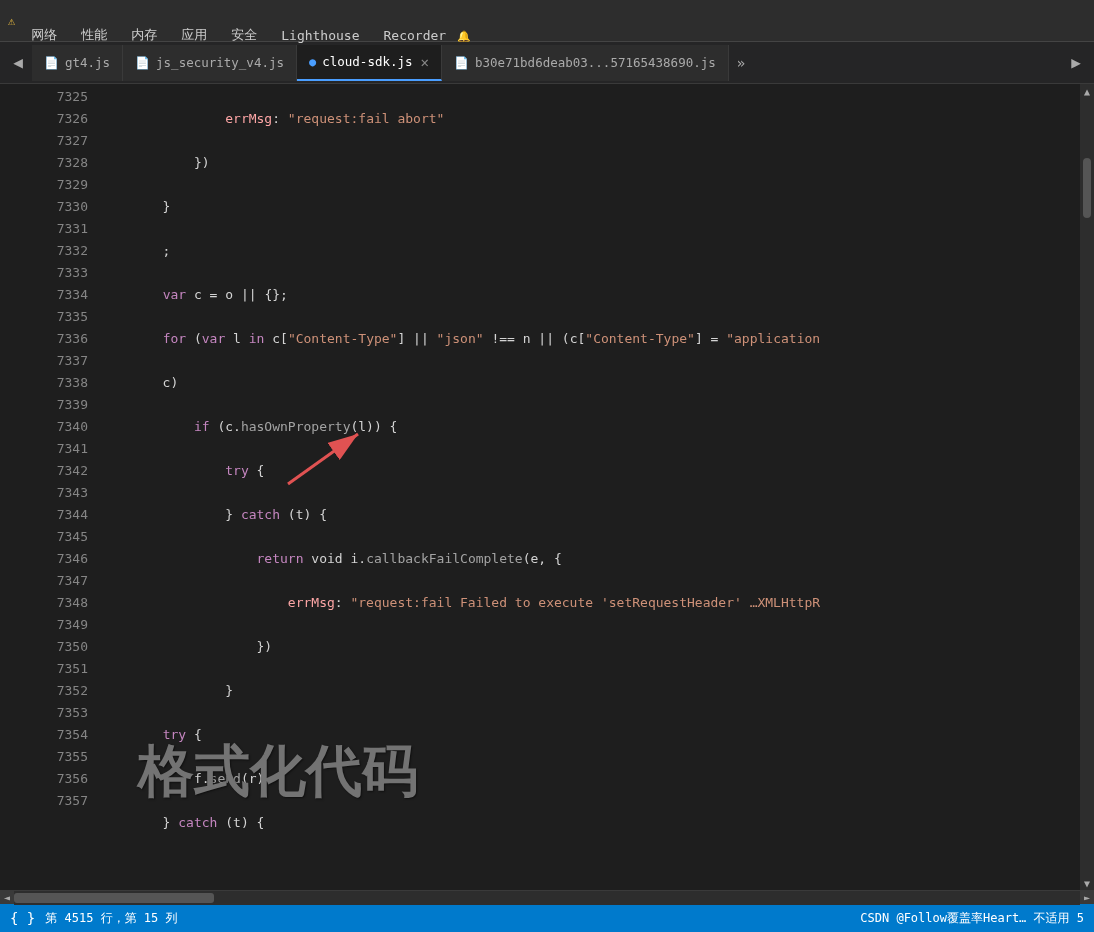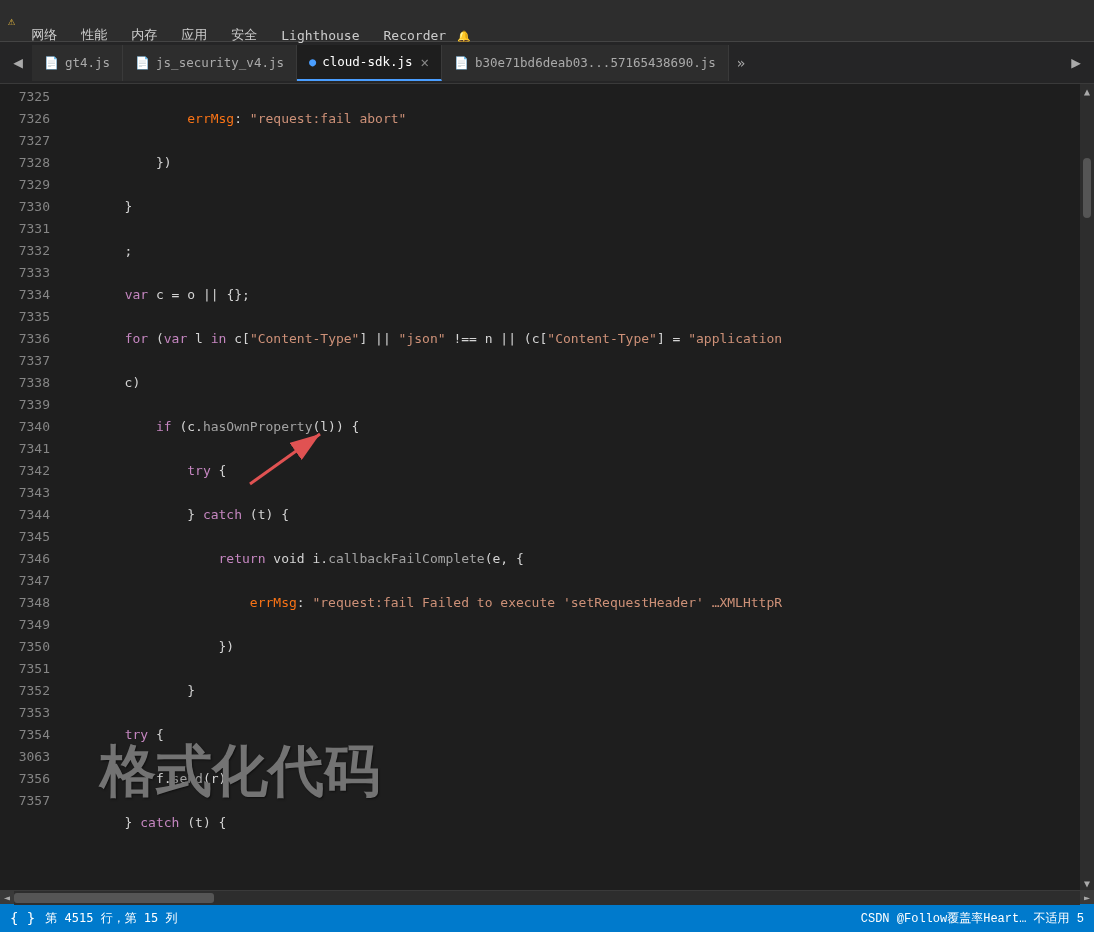--- a/index.html
+++ b/index.html
@@ -105,20 +105,21 @@
       cursor: pointer;
     }
 
     
     .code-area {
       display: flex;
       flex: 1;
       overflow: hidden;
       position: relative;
       background: #1e1e1e;
+      margin-left: 38px;
     }
 
     .line-numbers {
       background: #1e1e1e;
       color: #858585;
       padding: 0 8px 0 12px;
       text-align: right;
       user-select: none;
       font-size: 13px;
       line-height: 22px;
@@ -223,21 +224,20 @@
     }
     .statusbar-left {
       display: flex;
       align-items: center;
       gap: 10px;
     }
     .statusbar-right {
       display: flex;
       align-items: center;
       gap: 10px;
-      font-family: Liberation Mono, monospace;
     }
     .statusbar-icon {
       font-size: 14px;
     }
 
     
     .annotation-container {
       position: absolute;
       bottom: 14px;
       left: 40px;
@@ -248,21 +248,21 @@
       font-size: 56px;
       font-weight: bold;
       color: #737373;
       font-family: 'SimHei', 'Microsoft YaHei', sans-serif;
       text-shadow: 1px 1px 2px rgba(0,0,0,0.5);
     }
 
     
     .kw { color: #c586c0; text-align: center; }        
     .str { color: #ce9178; }        
-    .prop { color: #f97316; }       
+    .prop { color: #fca5a5; }       
     .fn { color: #a3a3a3; }         
     .plain { color: #d4d4d4; }
 
     
     .red-arrow-svg {
       position: absolute;
       pointer-events: none;
       z-index: 20;
     }
   </style>
@@ -335,21 +335,21 @@
       <div>7345</div>
       <div>7346</div>
       <div>7347</div>
       <div>7348</div>
       <div>7349</div>
       <div>7350</div>
       <div>7351</div>
       <div>7352</div>
       <div>7353</div>
       <div>7354</div>
-      <div>3063</div>
+      <div>7355</div>
       <div>7356</div>
       <div>7357</div>
     </div>
 
     <div class="code-content">
 <span class="code-line"><span class="plain">                </span><span class="prop">errMsg</span><span class="plain">: </span><span class="str">"request:fail abort"</span></span>
 <span class="code-line"><span class="plain">            })</span></span>
 <span class="code-line"><span class="plain">        }</span></span>
 <span class="code-line"><span class="plain">        ;</span></span>
 <span class="code-line"><span class="plain">        </span><span class="kw">var</span><span class="plain"> c = o || {};</span></span>

